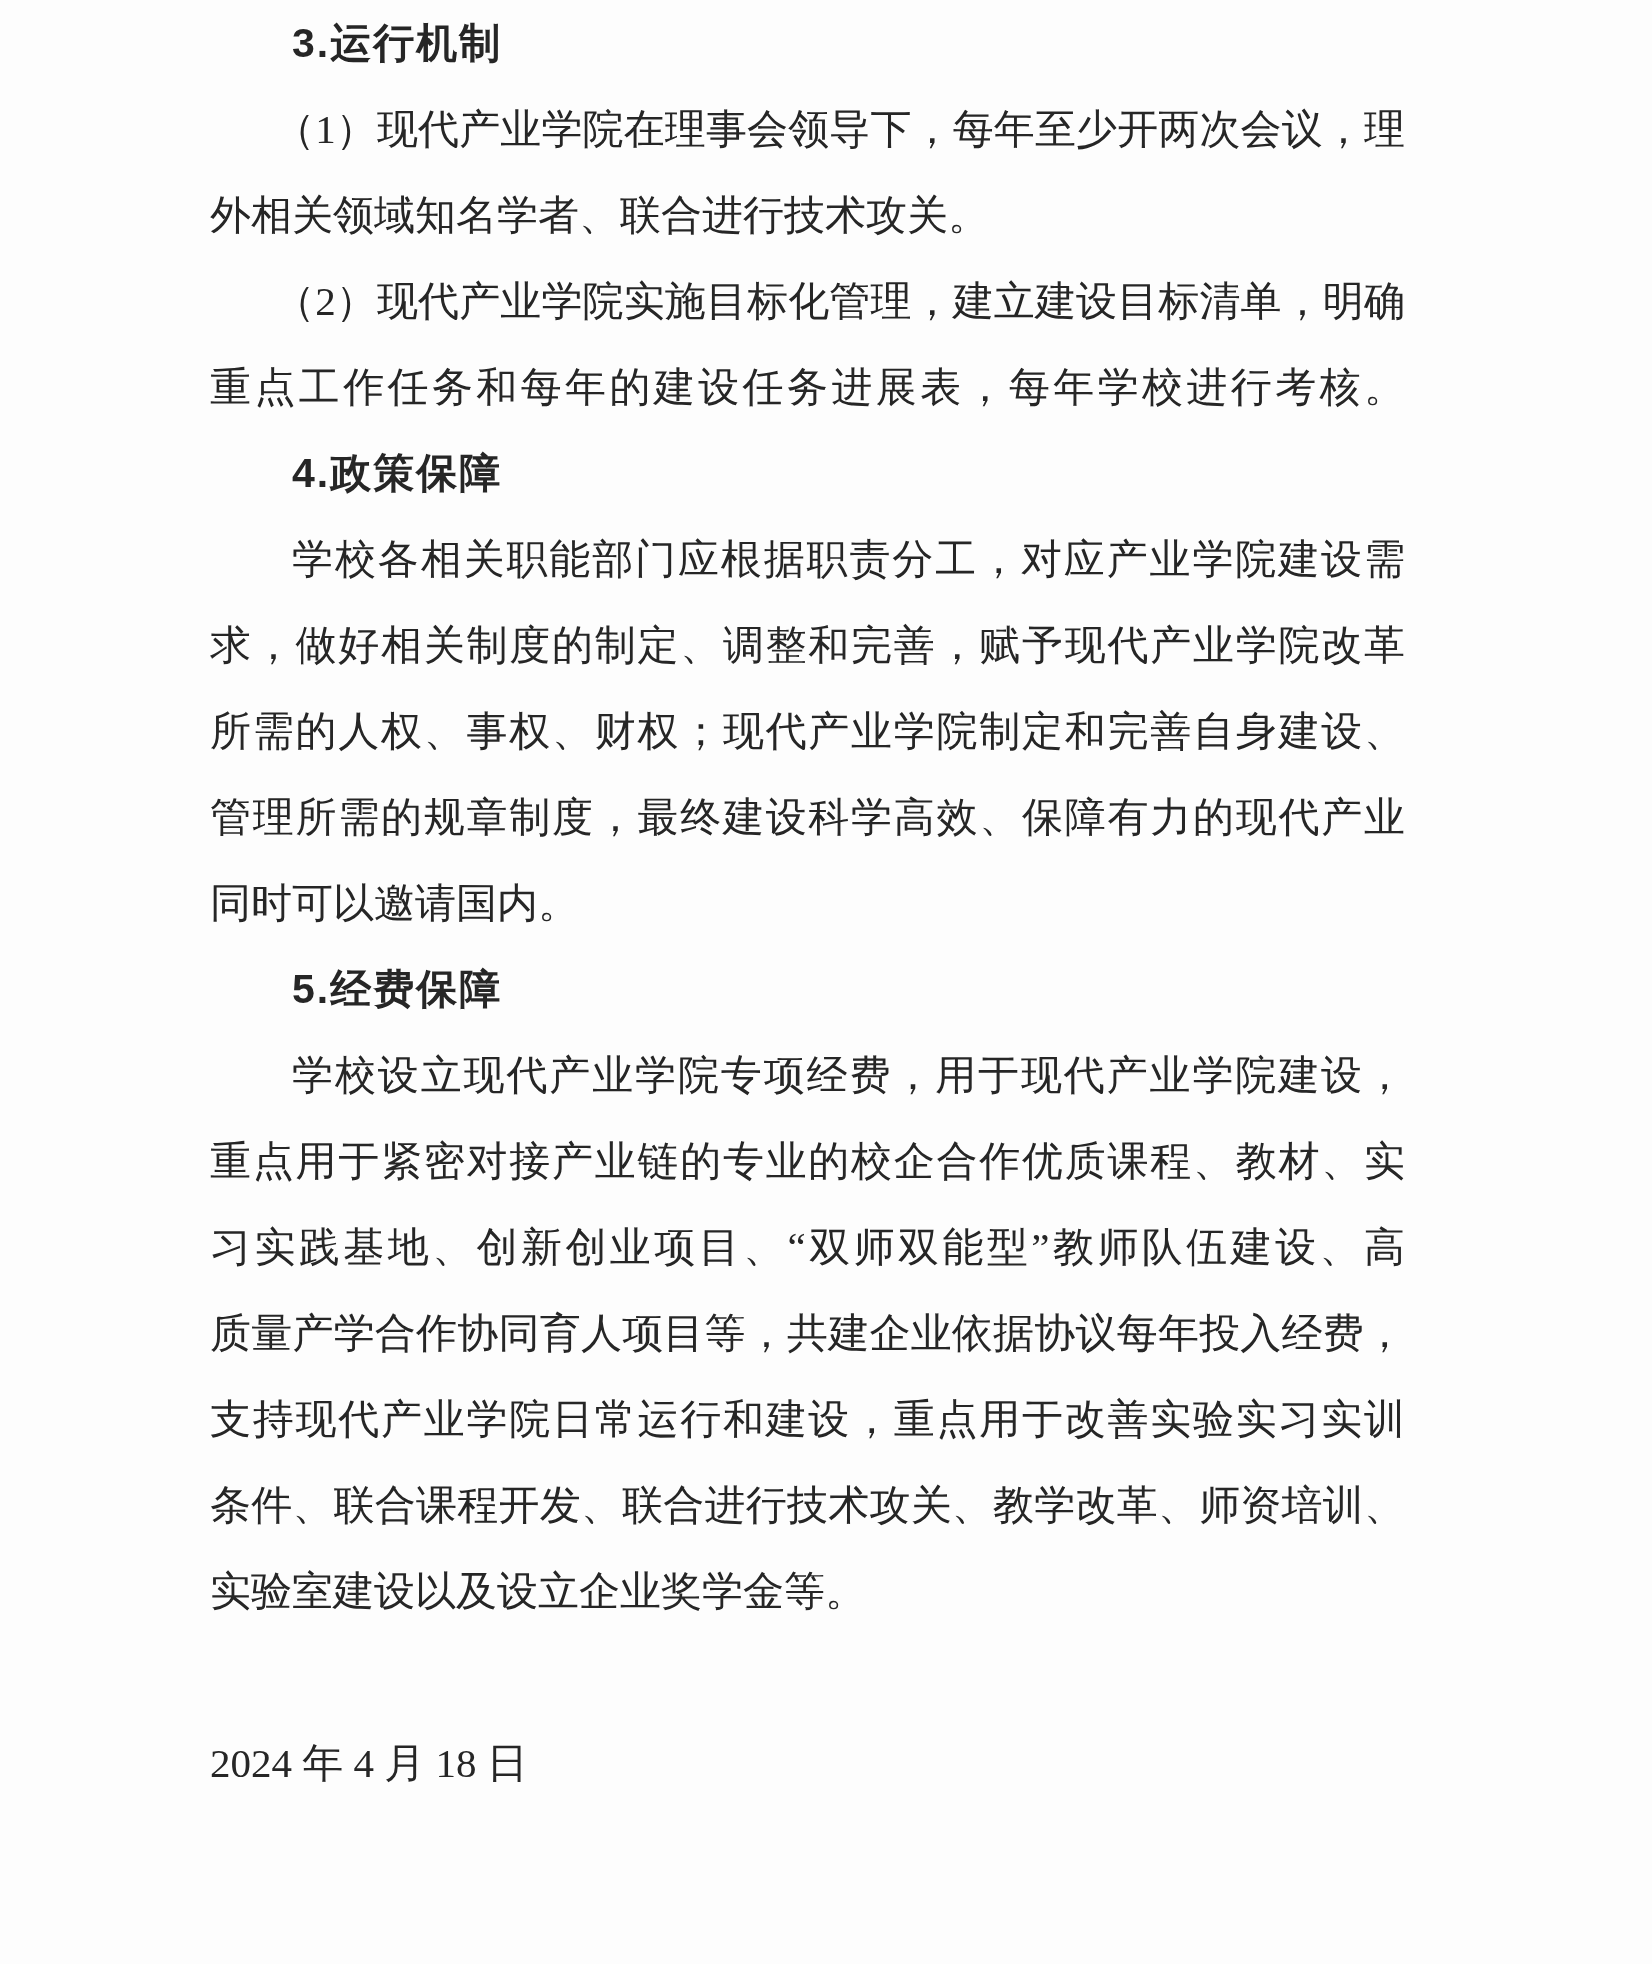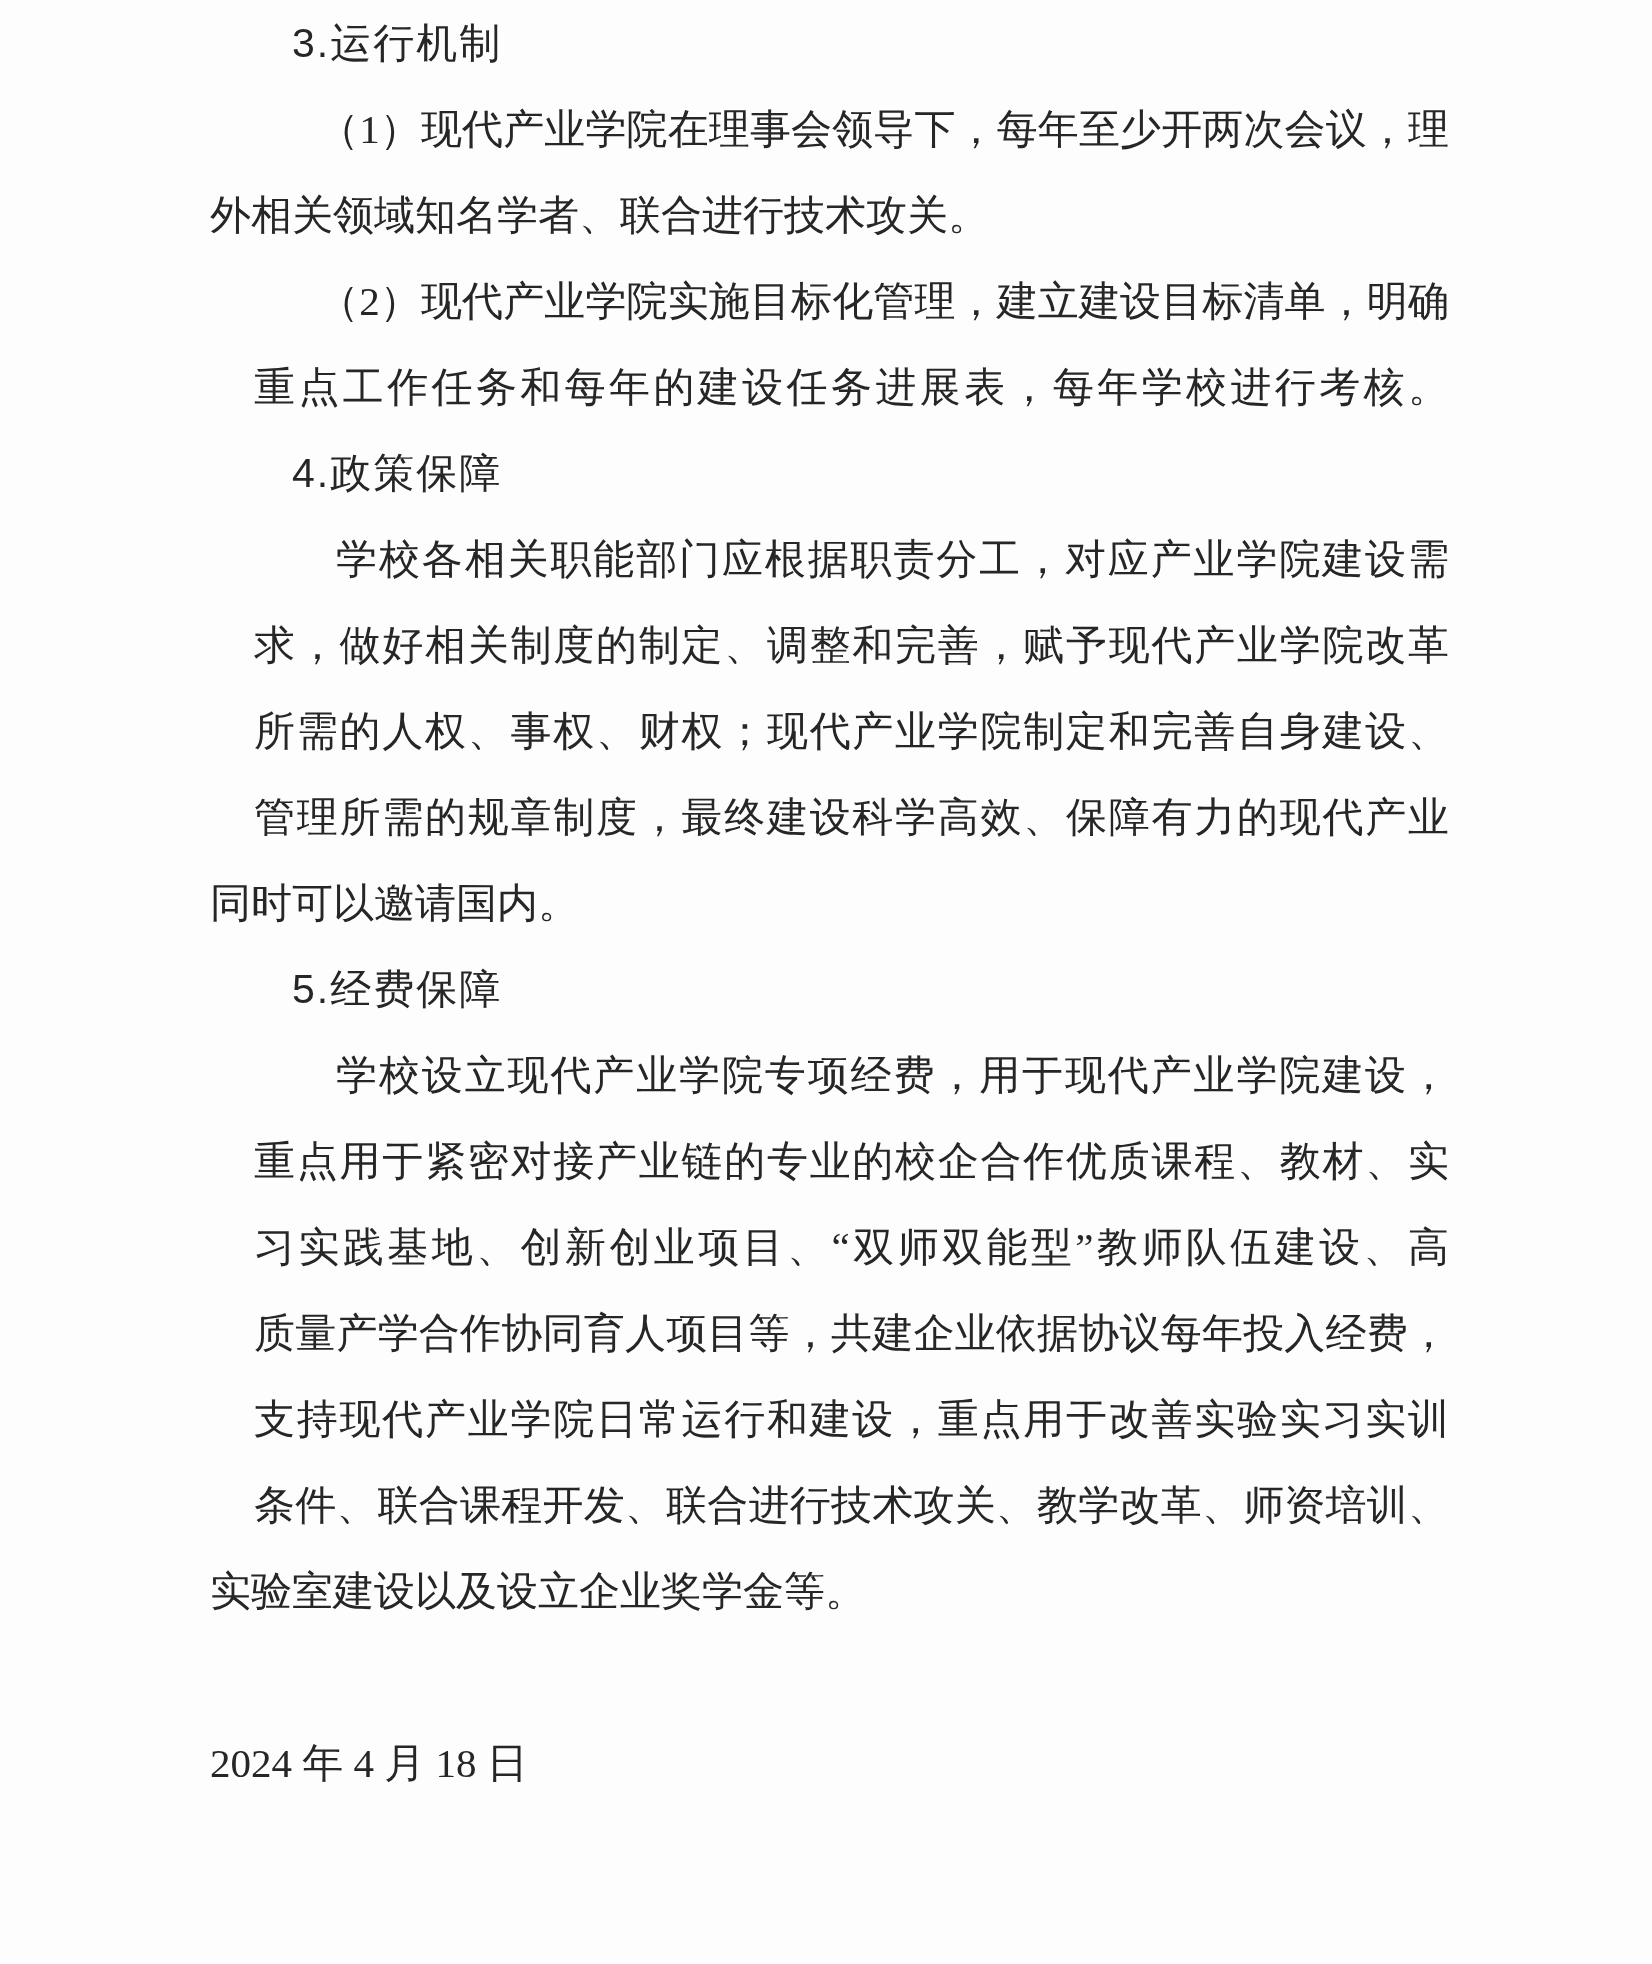--- a/index.html
+++ b/index.html
@@ -17,26 +17,25 @@
     width: 1195px;
     font-size: 41px;
     line-height: 86px;
     color: #262626;
     font-family: "Liberation Serif", "DejaVu Serif", serif;
     white-space: normal;
   }
   .just {
     text-align: justify;
     text-align-last: justify;
-    margin-left: 44px;
   }
   .indent { text-indent: 82px; }
   .indent-sm { text-indent: 64px; }
   .heading {
-    font-weight: 400;
+    font-weight: 700;
     font-family: "Liberation Sans", "DejaVu Sans", sans-serif;
     letter-spacing: 2px;
   }
   .spacer { height: 86px; }
   .date {
     padding-right: 197px;
     width: 998px;
   }
 </style>
 </head>

